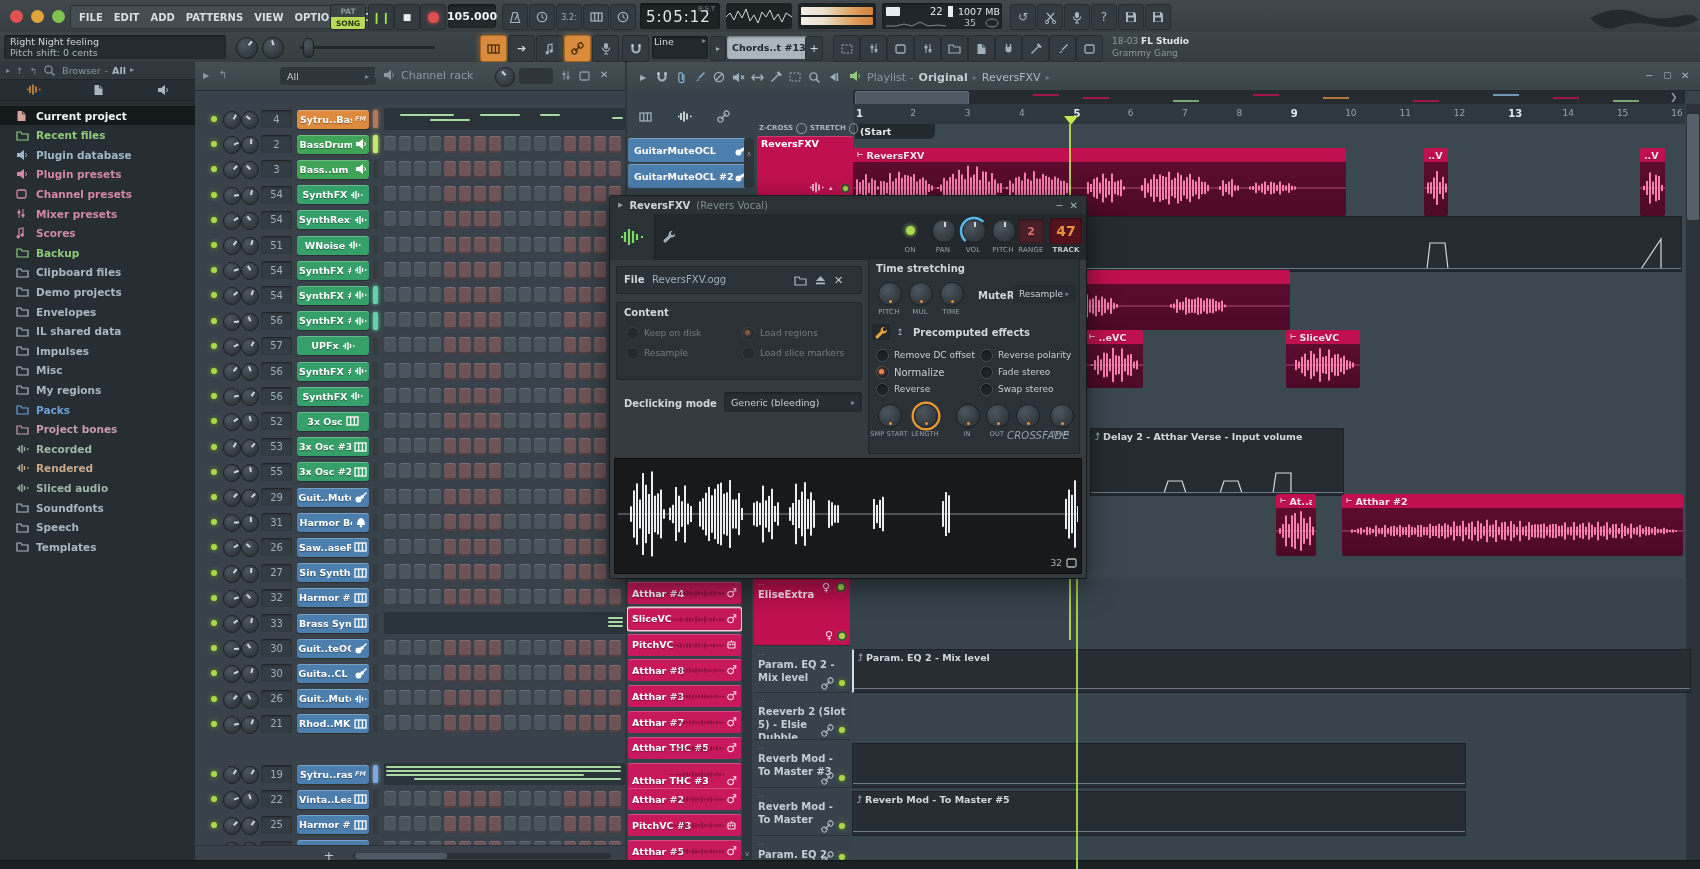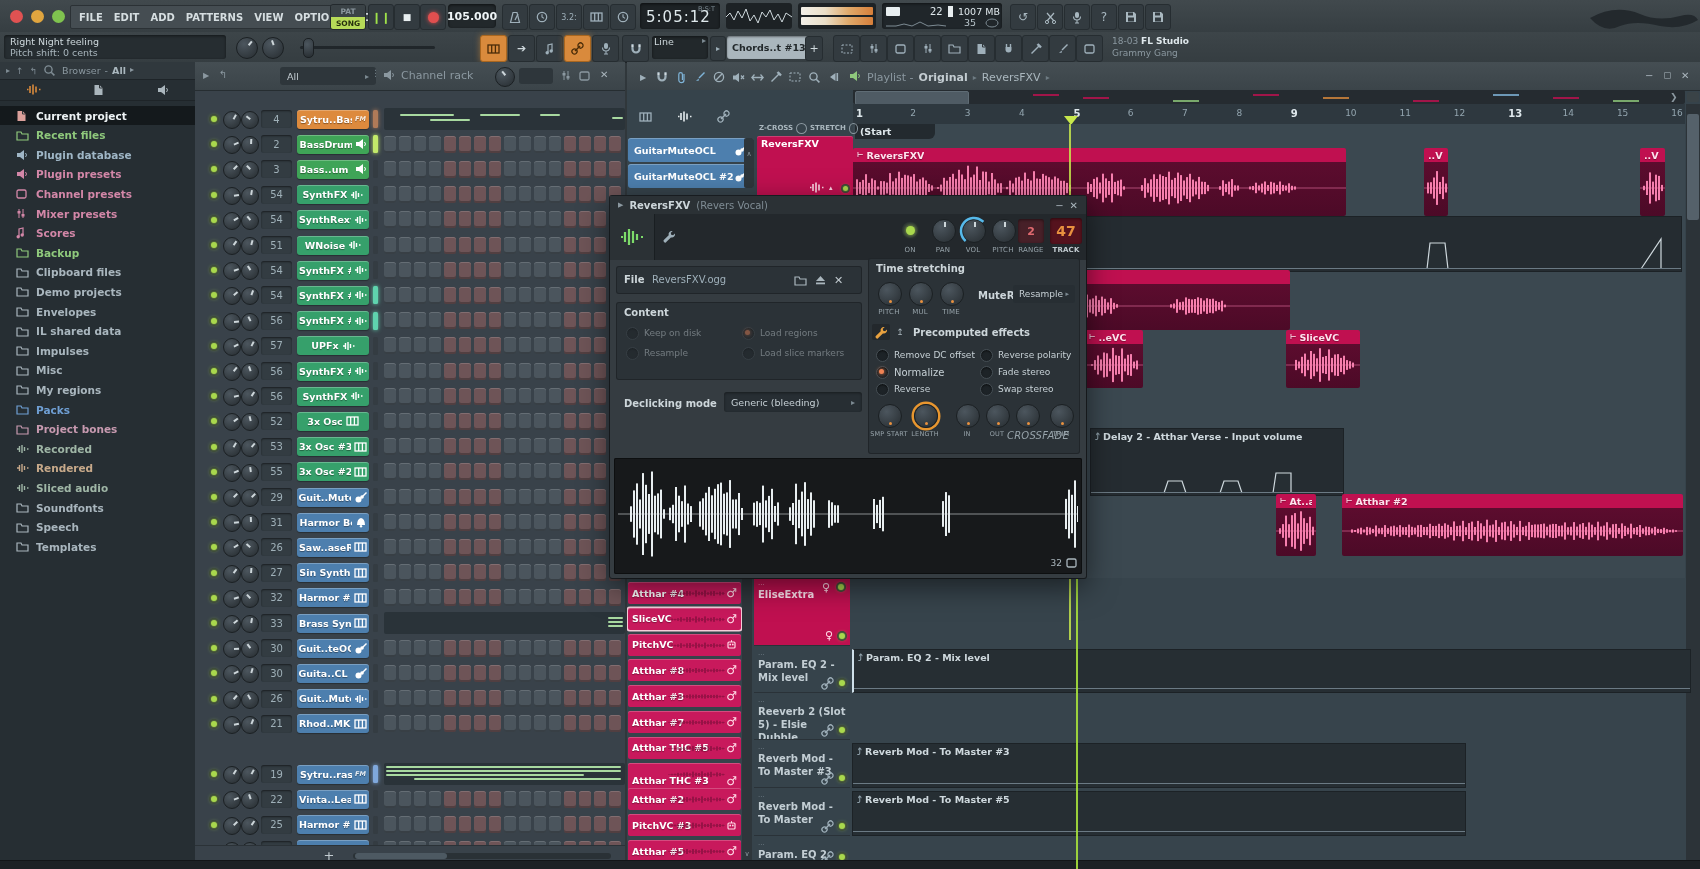--- a/index.html
+++ b/index.html
@@ -2748,21 +2748,20 @@
               <rect x="1" y="7" width="5" height="5" rx="2.4" transform="rotate(-45 3.5 9.5)" fill="none" stroke="#9fb0ba" stroke-width="1.3"></rect>
               <rect x="7" y="1" width="5" height="5" rx="2.4" transform="rotate(-45 9.5 3.5)" fill="none" stroke="#9fb0ba" stroke-width="1.3"></rect>
             </svg>
           </div>
           <div class="led" style="width: 10px; height: 10px;">
             <i style="width:6px;height:6px"></i>
           </div>
         </div>
       </div>
       <div style="position: absolute; left: 225px; top: 681px; width: 612px; height: 43px; z-index: 2; background: rgb(38, 46, 51); border: 1px solid rgb(28, 34, 38);">
-        <div class="autolabel"><span style="color:#8fa0aa">⤴</span> <div class="txt" style="display: inline;">Reverb Mod - To Master #3</div></div>
         <div style="position: absolute; left: 0px; right: 0px; bottom: 3px; height: 1px; background: rgb(107, 122, 132);"></div>
       </div>
       <div style="position: absolute; left: 127px; top: 728px; width: 96px; height: 46px; background: rgb(54, 67, 75); border-bottom: 1px solid rgb(42, 50, 56); padding: 3px 4px; box-sizing: border-box; overflow: hidden;">
         <div style="font-size: 7px; color: rgb(120, 134, 143); line-height: 5px;">...</div>
         <div class="hdr" style="margin-top: 2px; color: rgb(195, 206, 212);">Reverb Mod - To Master</div>
         <div style="position: absolute; right: 3px; bottom: 3px; display: flex; gap: 4px; align-items: center;">
           <div style="pointer-events: none; width: 12px; height: 12px;">
             <svg width="13" height="13" viewBox="0 0 13 13">
               <path d="M4 9l5-5" stroke="#9fb0ba" stroke-width="1.5"></path>
               <rect x="1" y="7" width="5" height="5" rx="2.4" transform="rotate(-45 3.5 9.5)" fill="none" stroke="#9fb0ba" stroke-width="1.3"></rect>

